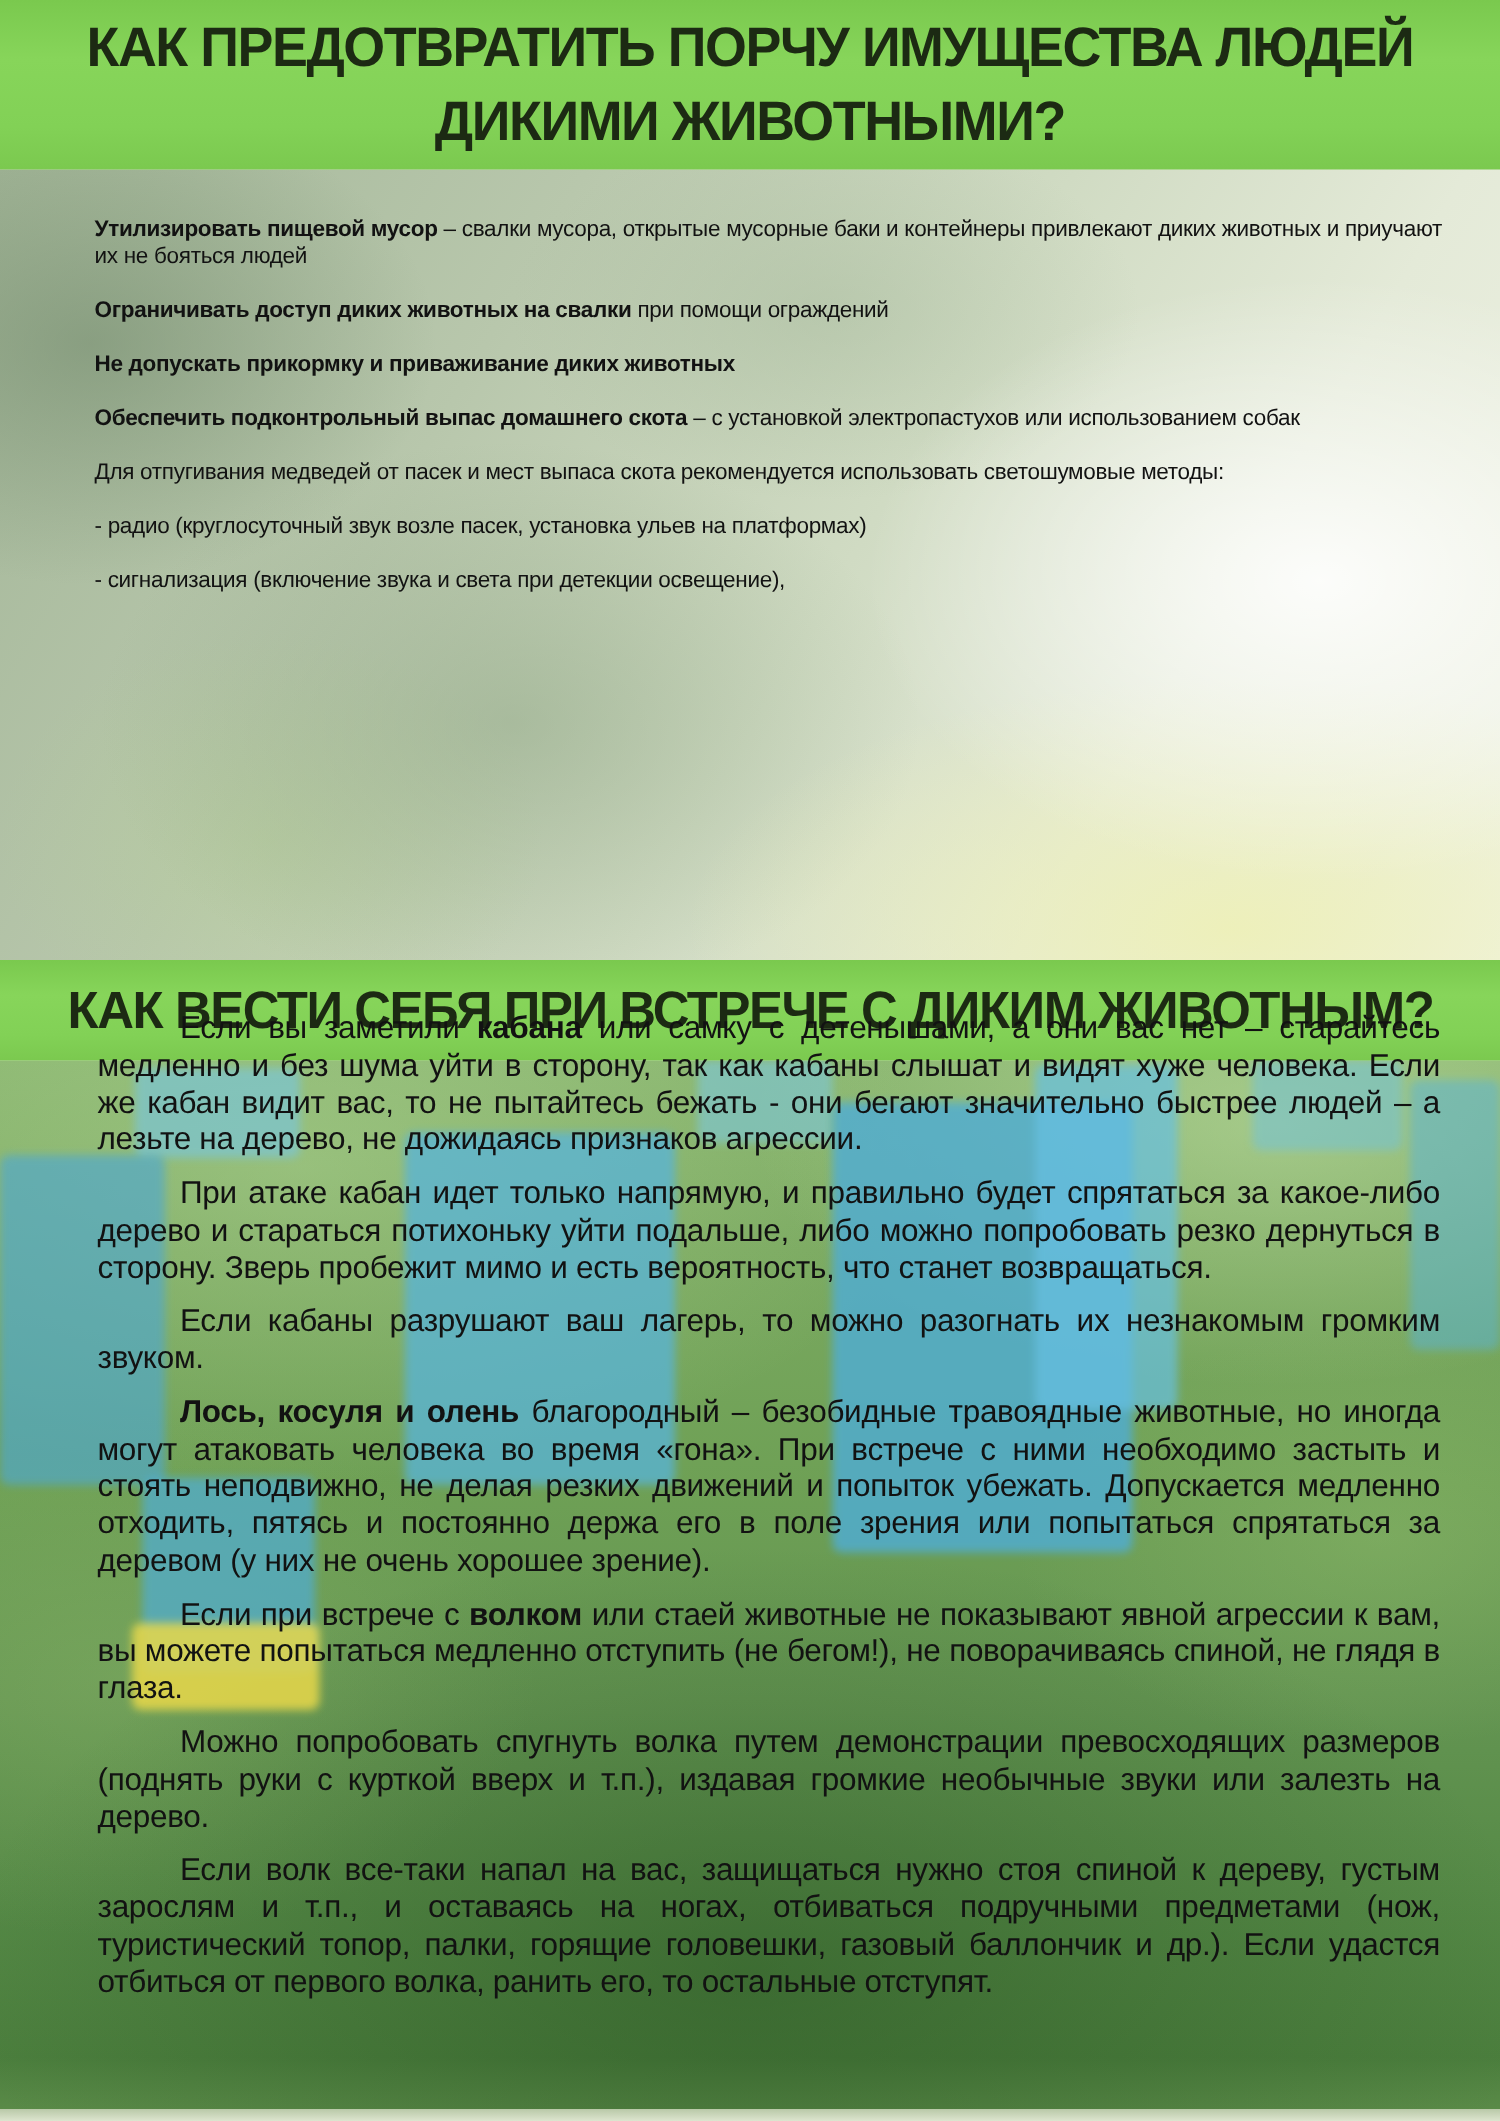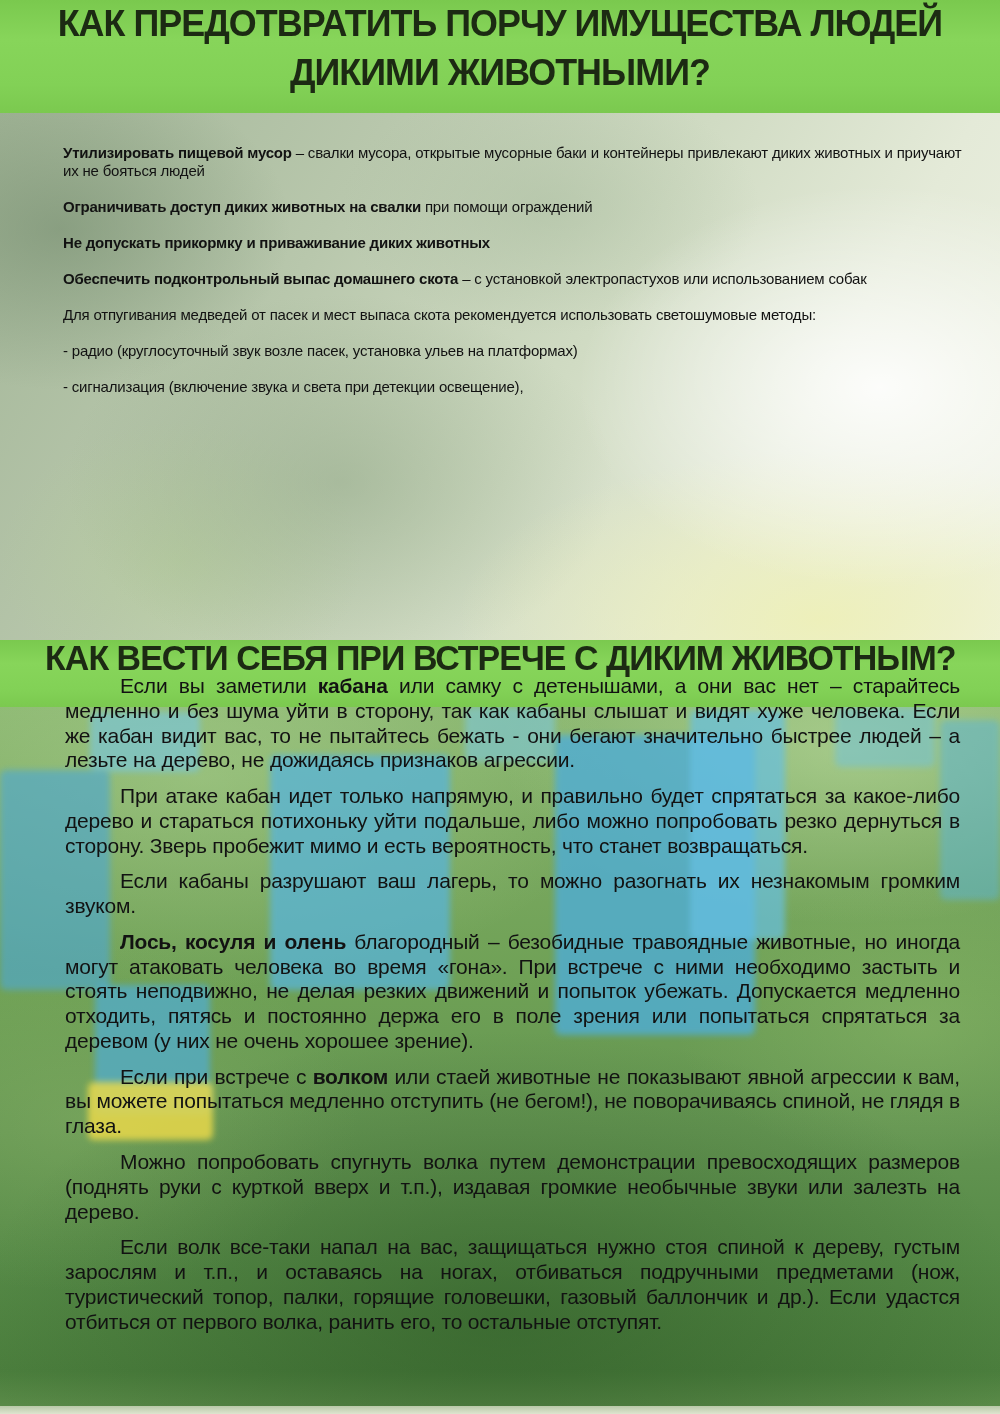--- a/index.html
+++ b/index.html
@@ -36,21 +36,21 @@
   }
   .shape{position:absolute;border-radius:6px;filter:blur(3px);}
   .bottom-strip{
     position:absolute;left:0;bottom:0;width:1000px;height:8px;
     background:linear-gradient(180deg,#b9c9a8,#dde5cf);
   }
   
   .band{
     position:absolute;left:0;width:1000px;
     background:linear-gradient(180deg,#7ac94e 0%, var(--band-green,#87d55a) 35%, #82d156 75%, #7bc94f 100%);
-    display:flex;flex-direction:column;align-items:center;justify-content:flex-start;
+    display:flex;flex-direction:column;align-items:center;justify-content:center;
     text-align:center;
   }
   .band-1{top:0;height:113px;}
   .band-2{top:640px;height:67px;}
   .band h1,.band h2{
     margin:0;color:var(--title-text,#1c2a13);
     font-weight:700;letter-spacing:-1px;
     transform:scaleX(.97);
   }
   .band h1{font-size:37px;line-height:1.32;}

